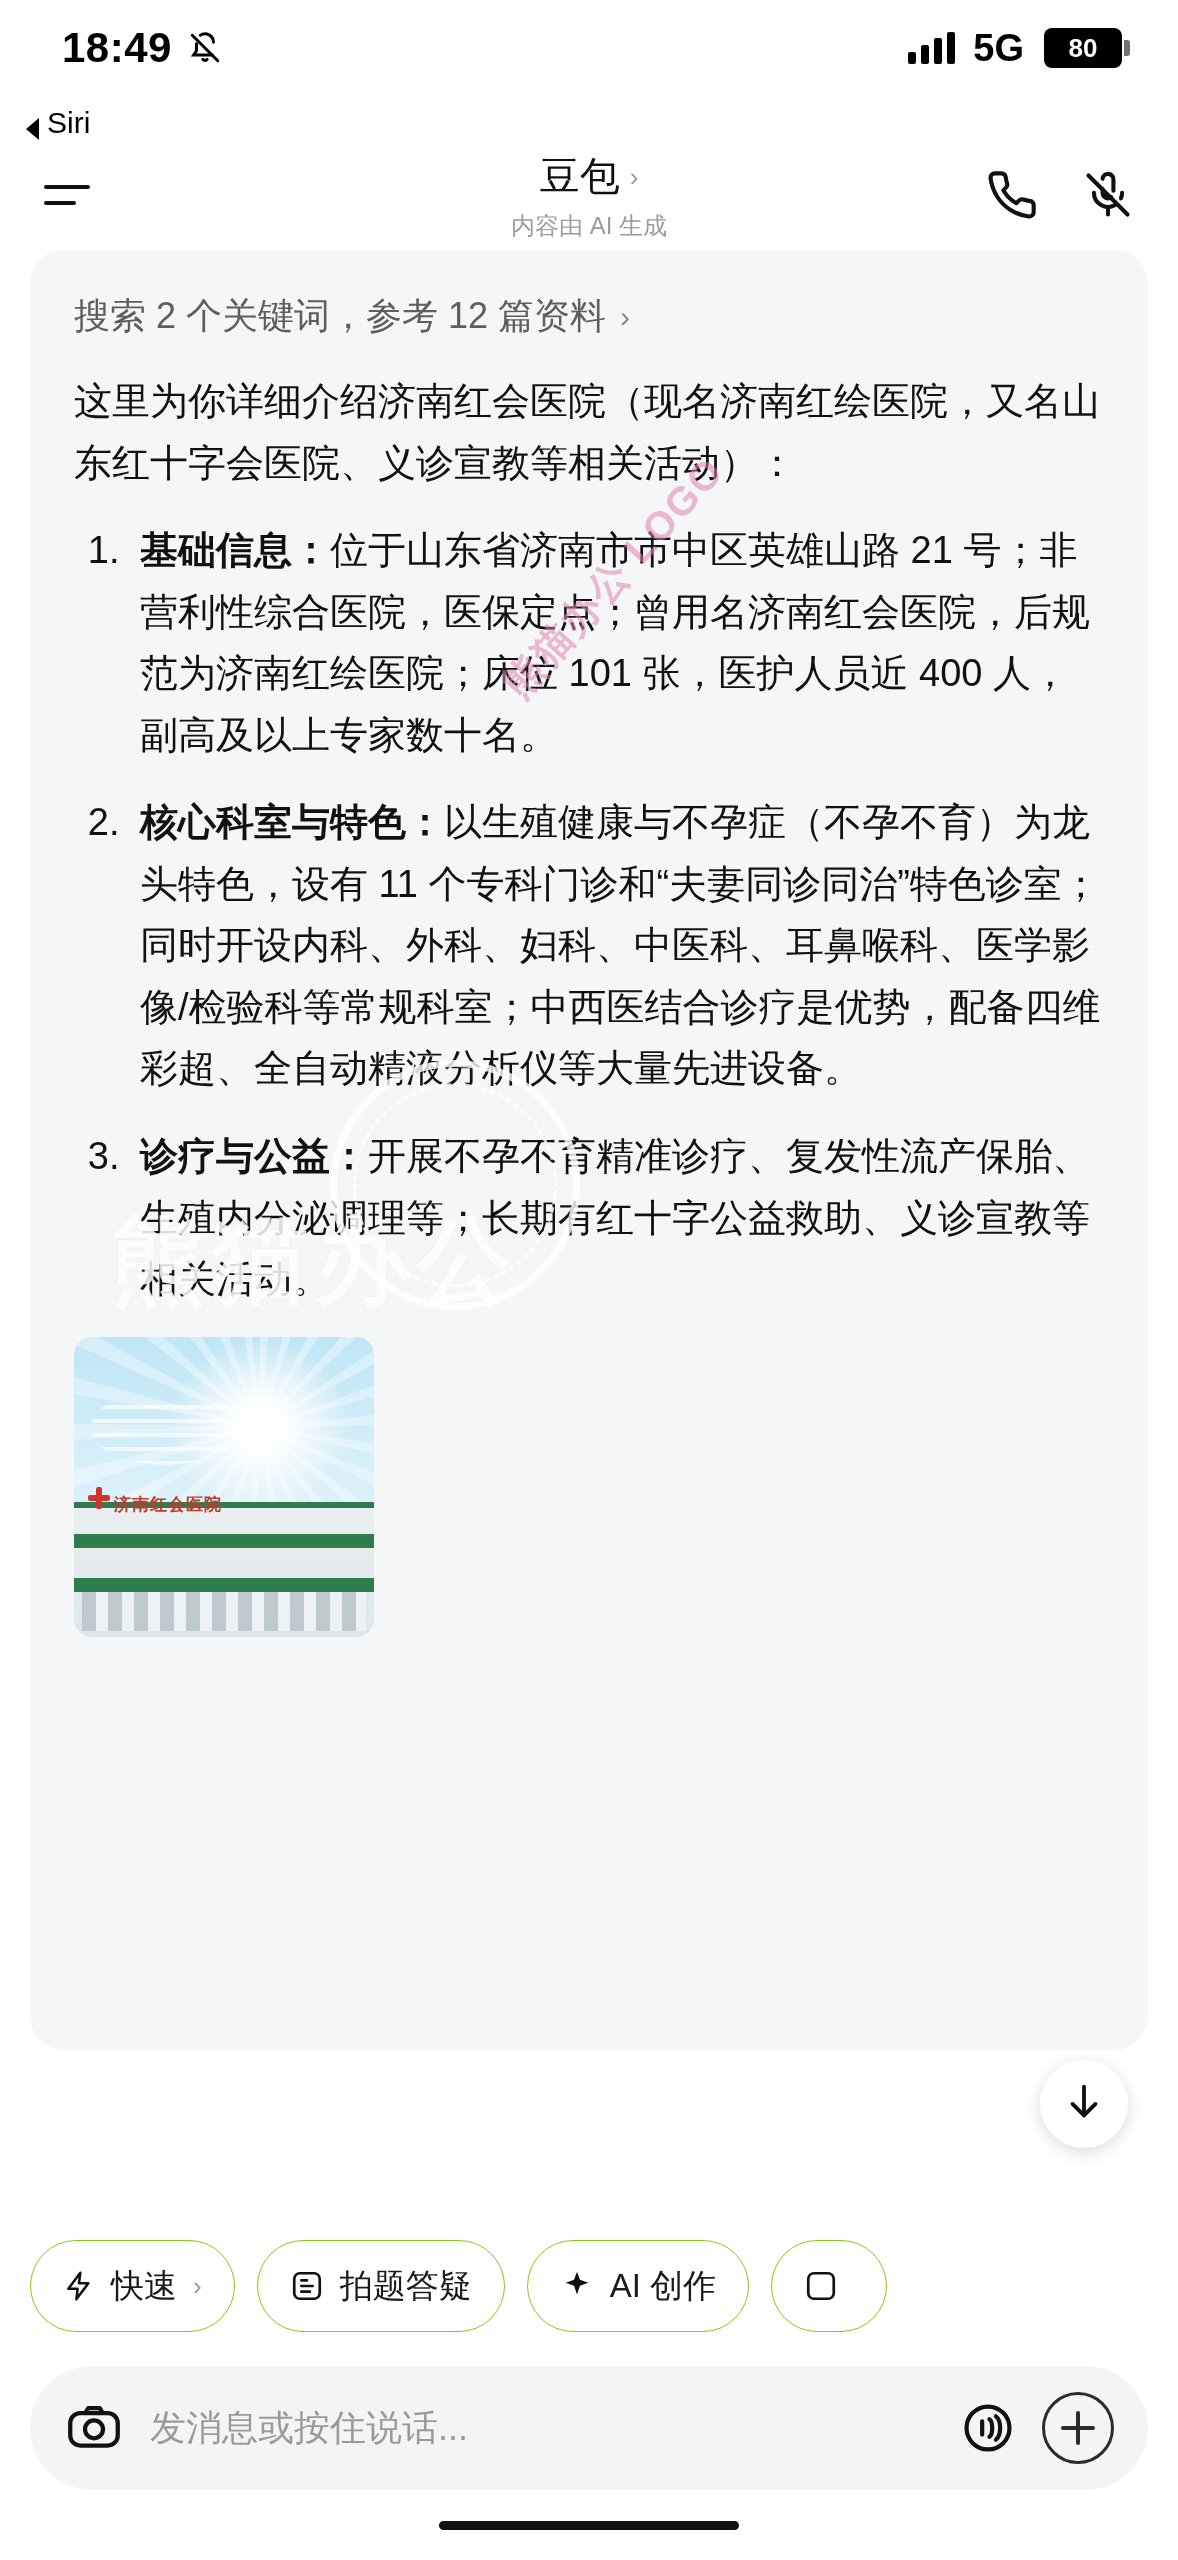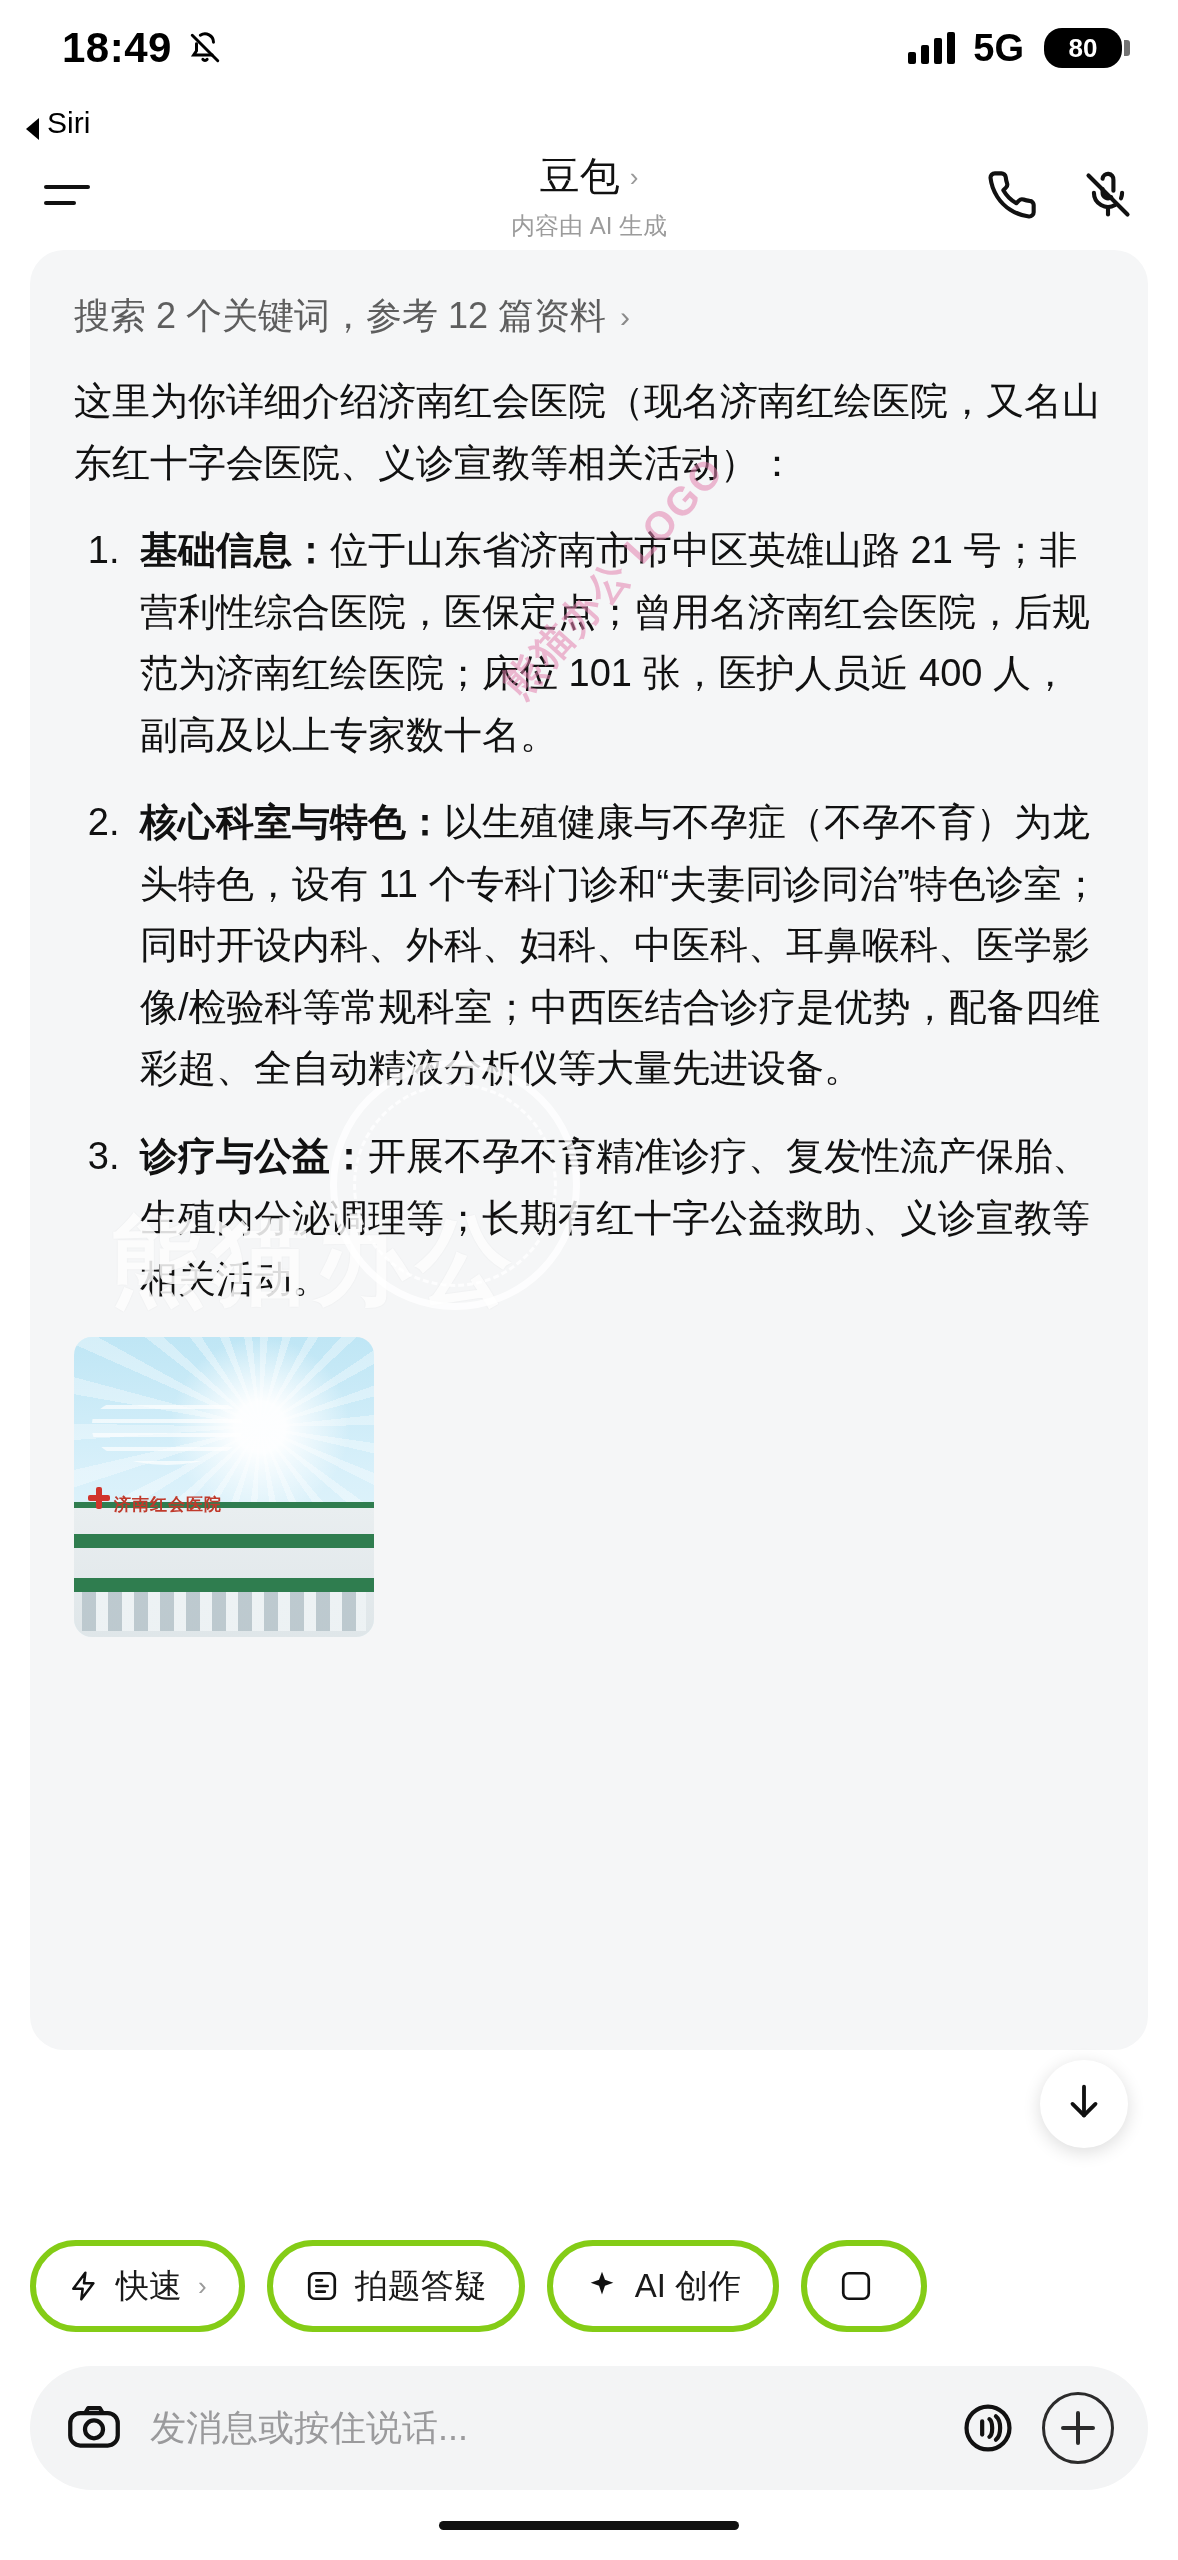--- a/index.html
+++ b/index.html
@@ -70,21 +70,21 @@
     font-size: 38px;
     font-weight: 600;
     color: #000;
     margin-left: 4px;
   }
   .battery {
     position: relative;
     width: 78px;
     height: 40px;
     background: #000;
-    border-radius: 18px;
+    border-radius: 8px;
     display: flex;
     align-items: center;
     justify-content: center;
     margin-left: 6px;
   }
   .battery .cap {
     position: absolute;
     right: -8px;
     top: 12px;
     width: 6px;
@@ -366,21 +366,21 @@
     gap: 22px;
     padding: 26px 0 26px 30px;
     overflow: hidden;
   }
   .chip {
     display: flex;
     align-items: center;
     gap: 16px;
     height: 92px;
     padding: 0 32px;
-    border: 6px solid #84cc16;
+    border: 1px solid #84cc16;
     border-radius: 46px;
     background: #fff;
     font-size: 33px;
     color: #1a1a1a;
     white-space: nowrap;
     flex: 0 0 auto;
   }
   .chip svg { display: block; }
 
   

